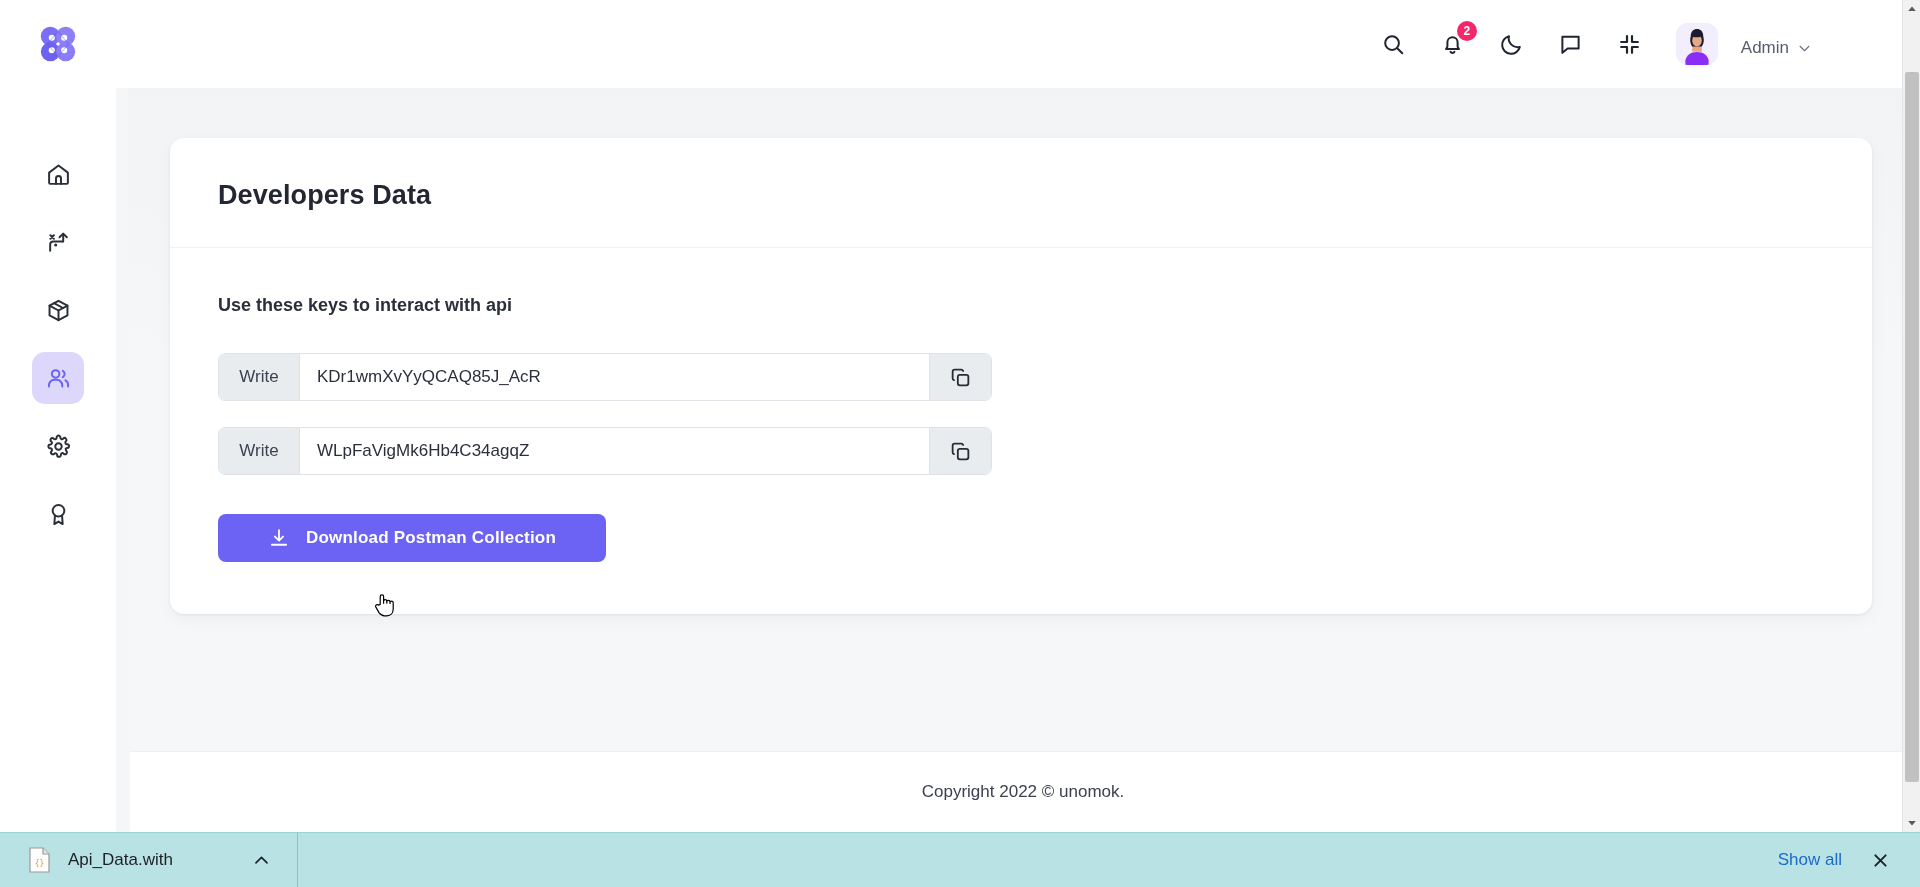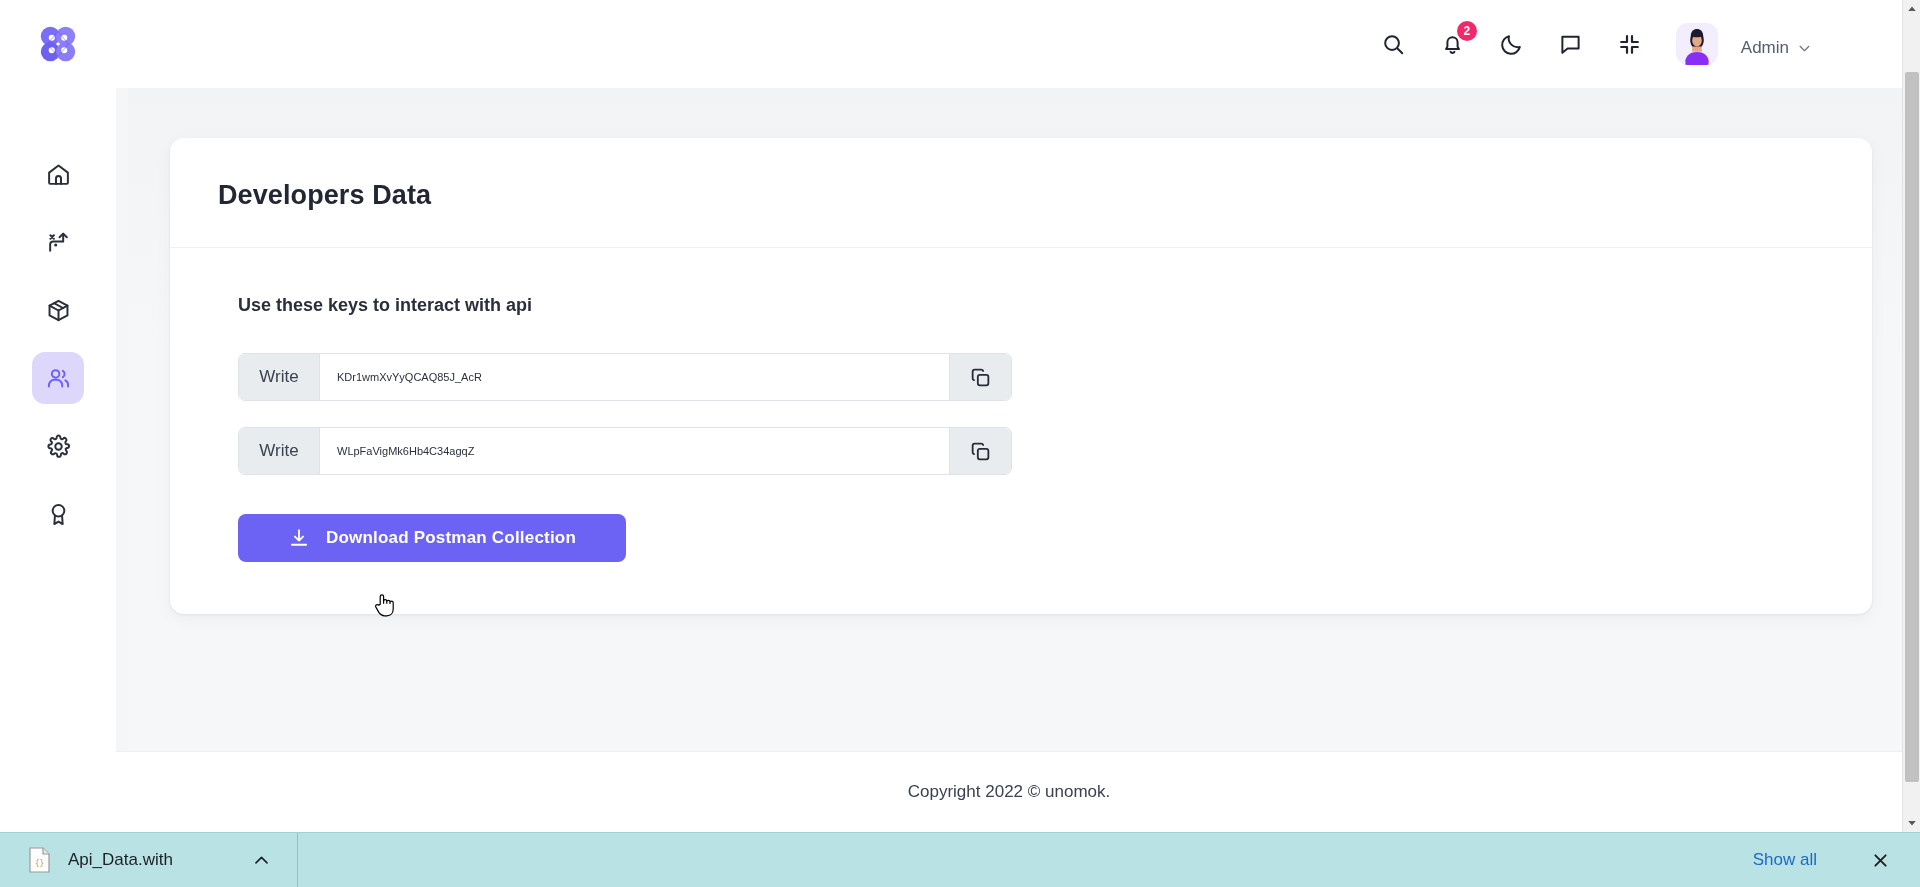--- a/index.html
+++ b/index.html
@@ -93,21 +93,21 @@
     width: 1702px;
   }
   #card-header {
     padding: 42px 48px 36px 48px;
     border-bottom: 1px solid #eef0f3;
   }
   #page-title {
     font-size: 27px; font-weight: bold; color: #232733;
     letter-spacing: .1px;
   }
-  #card-body { padding: 47px 48px 52px 48px; margin-left: 20px; }
+  #card-body { padding: 47px 48px 52px 48px; }
   #keys-subtitle {
     font-size: 18px; font-weight: bold; color: #2a2f3b;
     margin-bottom: 37px;
   }
 
   .key-row {
     display: flex; align-items: stretch;
     width: 774px; height: 48px;
     margin-bottom: 26px;
     border: 1px solid #dfe3e8;
@@ -122,21 +122,21 @@
     display: flex; align-items: center;
     padding: 0 18px;
     border-right: 1px solid #dfe3e8;
     min-width: 81px;
     justify-content: center;
   }
   .key-value {
     flex: 1;
     border: none; outline: none;
     font-family: "Liberation Sans", sans-serif;
-    font-size: 11px; color: #2b303c;
+    font-size: 17px; color: #2b303c;
     padding: 0 17px;
     background: #fff;
   }
   .copy-btn {
     width: 62px;
     background: #e9ecef;
     border: none; border-left: 1px solid #dfe3e8;
     display: flex; align-items: center; justify-content: center;
     cursor: pointer; color: #272c38;
   }
@@ -152,21 +152,21 @@
     font-family: "Liberation Sans", sans-serif;
     display: flex; align-items: center; justify-content: center;
     gap: 16px;
     cursor: pointer;
     letter-spacing: .2px;
   }
   #download-btn svg { display: block; }
 
   
   #footer {
-    position: absolute; left: 116px; top: 751px;
+    position: absolute; left: 130px; top: 751px;
     width: 1786px; height: 81px;
     background: #ffffff;
     display: flex; align-items: center; justify-content: center;
     border-top: 1px solid #edeff2;
   }
   #copyright { font-size: 17px; color: #3b4150; }
 
   
   #scrollbar {
     position: absolute; right: 0; top: 0;
@@ -210,21 +210,21 @@
   }
   #dl-filename { font-size: 17px; color: #1d2126; }
   #dl-caret {
     margin-left: auto; margin-right: 26px;
     color: #1d2126; display: flex; align-items: center;
   }
   #dl-divider {
     width: 1px; height: 55px; background: #8cc3c6;
   }
   #dl-right {
-    margin-left: auto; display: flex; align-items: center; gap: 37px;
+    margin-left: auto; display: flex; align-items: center; gap: 12px;
     padding-right: 28px;
   }
   #show-all {
     font-size: 17px; color: #1b6ac9; cursor: pointer;
     padding: 9px 14px; border-radius: 4px;
   }
   #dl-close {
     width: 24px; height: 24px; cursor: pointer;
     display: flex; align-items: center; justify-content: center;
     color: #1d2126;

